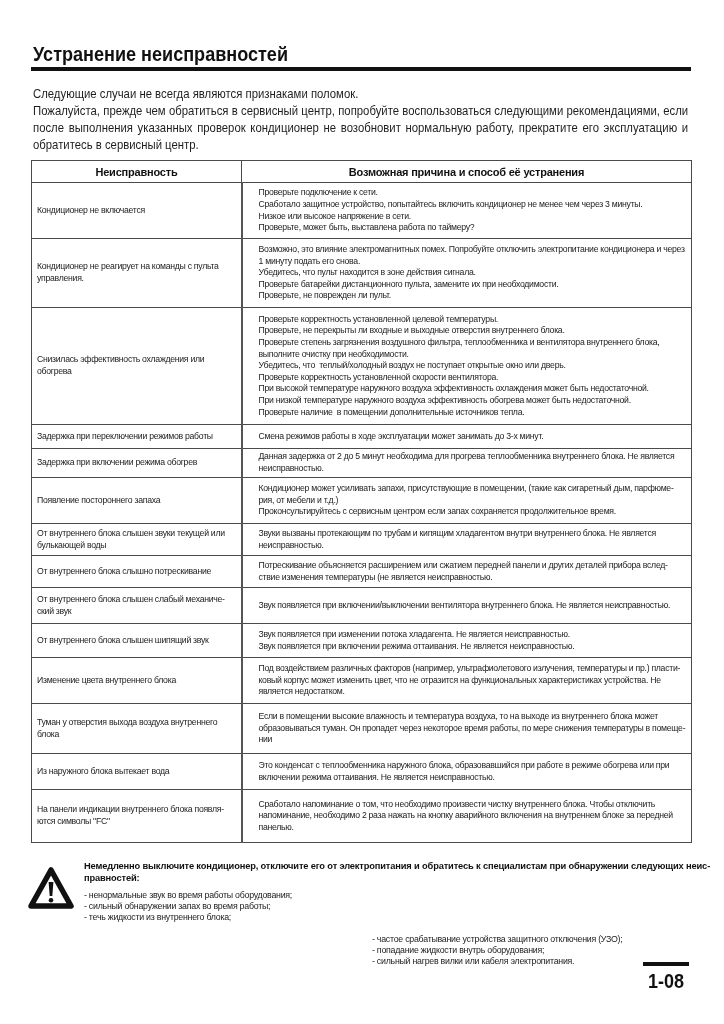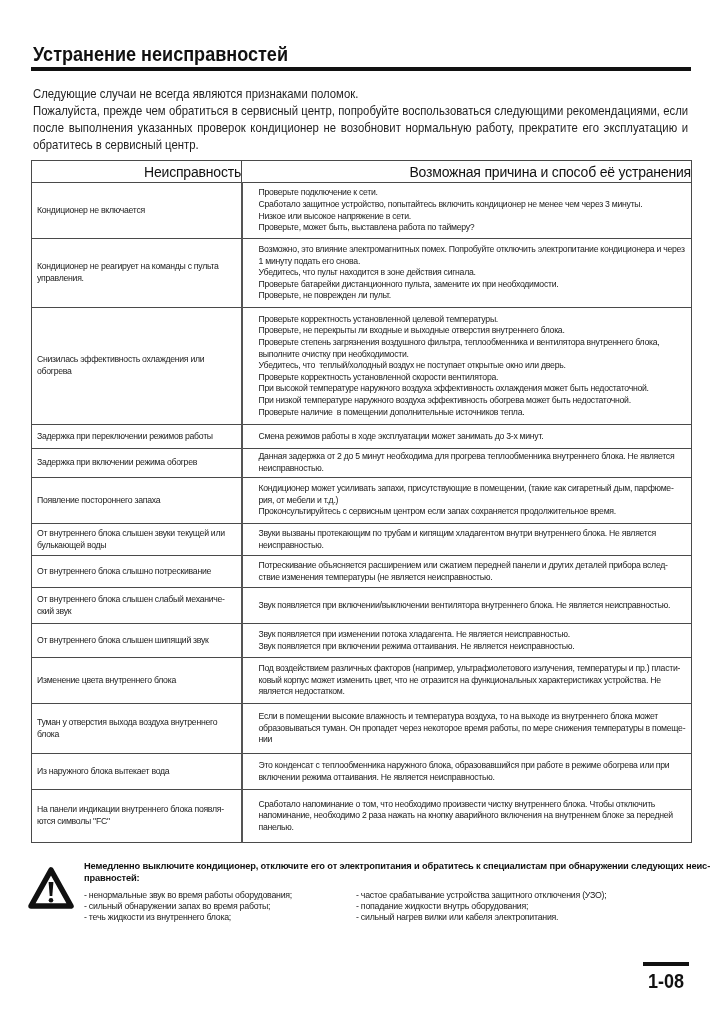--- a/index.html
+++ b/index.html
@@ -11,33 +11,33 @@
            transform:scaleX(0.86); transform-origin:left top; color:#111; }
   .title-rule { left:31px; top:67px; width:660px; height:4px; background:#111; }
 
   .intro { left:33px; top:86px; width:728px; transform:scaleX(0.9); transform-origin:left top;
            font-size:12.6px; line-height:16.9px; color:#1e1e1e; }
   .intro .ln { display:block; white-space:nowrap; }
   .intro .j { text-align:justify; text-align-last:justify; white-space:normal; }
 
   table.tbl { left:31px; top:160px; width:660px; border-collapse:collapse; table-layout:fixed; }
   .tbl th, .tbl td { border:1px solid #4a4a4a; padding:0; vertical-align:middle; }
-  .tbl th { height:21px; font-size:14px; font-weight:normal; text-align:right; letter-spacing:-0.2px; color:#111; }
+  .tbl th { height:21px; font-size:11px; font-weight:bold; text-align:center; letter-spacing:-0.2px; color:#111; }
   .tbl td .cell { display:block; white-space:pre; font-size:8.7px; line-height:11.6px; letter-spacing:-0.28px; color:#222; }
   .tbl td.c1 .cell { padding-left:5px; }
   .tbl td.c2 .cell { padding-left:16px; }
   .tbl td.c2 { border-left:2px solid #555; }
 
   .warn-icon { left:27px; top:866px; width:48px; height:46px; }
   .warn-head { left:84px; top:860px; width:610px; font-size:9.3px; font-weight:bold; line-height:12.4px;
                white-space:pre; letter-spacing:-0.15px; color:#111; }
   .warn-list { top:890px; font-size:8.8px; line-height:11px; letter-spacing:-0.25px; color:#222; }
   .warn-list div { white-space:nowrap; }
   .wl-left { left:84px; }
-  .wl-right { left:356px; }
+  .wl-right { left:372px;margin-top:44px; }
 
   .pg-rule { left:643px; top:962px; width:46px; height:4px; background:#111; }
   .pg-num { left:640px; top:968px; width:52px; text-align:center; font-size:20px; font-weight:bold; line-height:26px;
             color:#111; transform:scaleX(0.9); transform-origin:center top; }
 </style>
 </head>
 <body>
 
 <div class="abs title">Устранение неисправностей</div>
 <div class="abs title-rule"></div>

